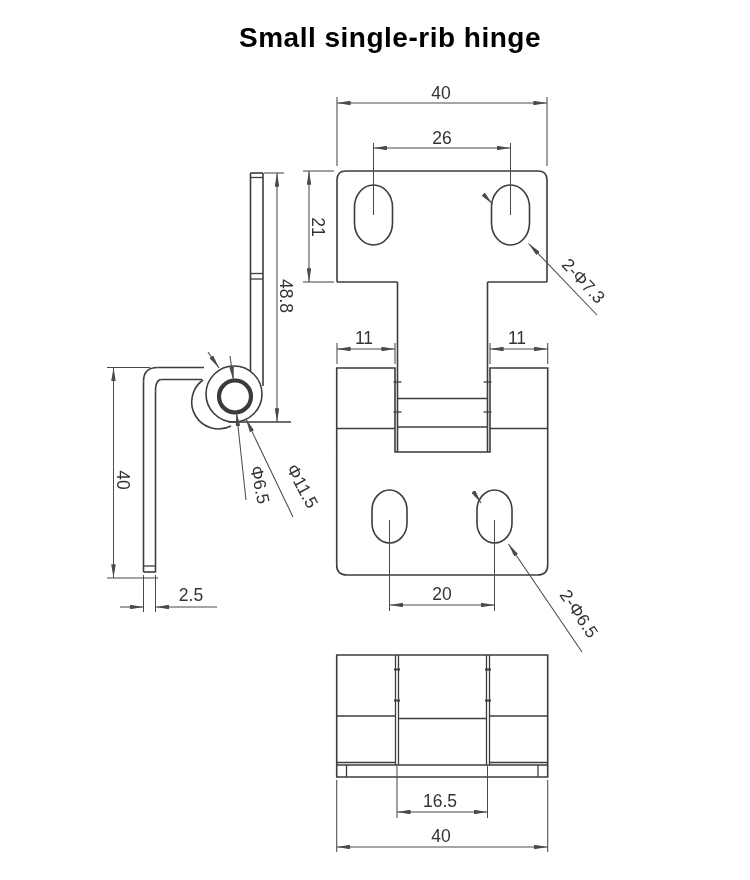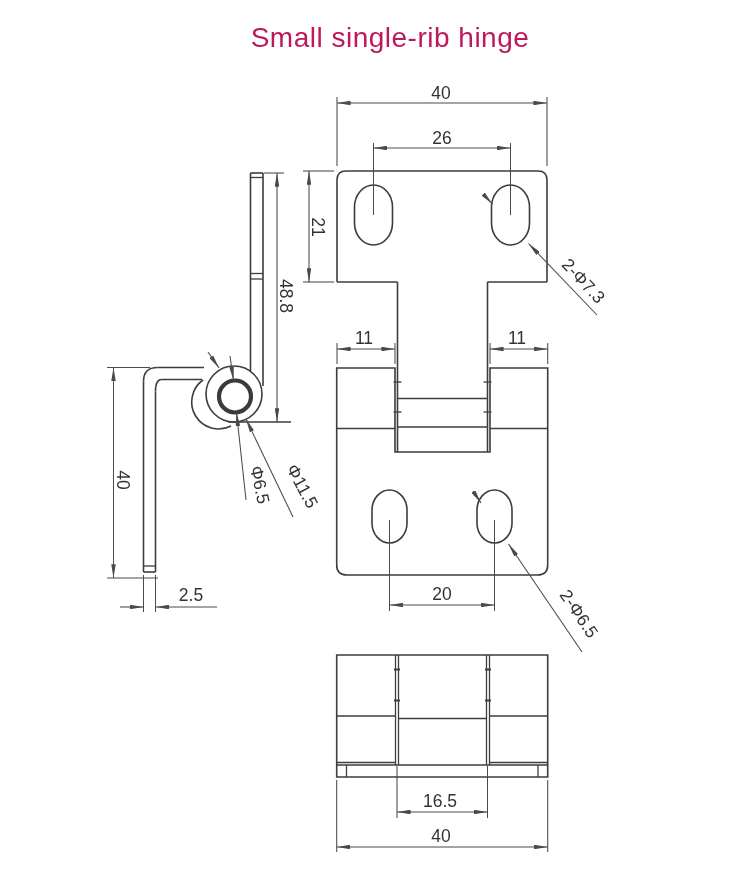--- a/index.html
+++ b/index.html
@@ -1,19 +1,19 @@
 <!DOCTYPE html>
 <html><head>
 <meta charset="utf-8">
 <style>
   html,body{margin:0;padding:0;background:#ffffff;}
   .stage{position:relative;width:750px;height:880px;background:#fff;overflow:hidden;
          font-family:"Liberation Sans", sans-serif;}
   .title{position:absolute;left:390px;top:22px;transform:translateX(-50%);
-         font-size:28px;font-weight:400;color:#be185d;white-space:nowrap;letter-spacing:0.5px;}
+         font-size:28px;font-weight:700;color:#000000;white-space:nowrap;letter-spacing:0.5px;}
   svg{position:absolute;left:0;top:0;}
   .obj{stroke:#3d3d3d;stroke-width:1.6;fill:none;stroke-linecap:butt;}
   .obj2{stroke:#3d3d3d;stroke-width:1.3;fill:none;}
   .ring{stroke:#3a3a3a;stroke-width:4.2;fill:none;}
   .dim{stroke:#4a4a4a;stroke-width:1.05;fill:none;}
   .tick{stroke:#3d3d3d;stroke-width:2;fill:none;}
   text.d{font-family:"Liberation Sans", sans-serif;font-size:17.5px;fill:#333333;
          text-anchor:middle;}
 </style>
 </head>

